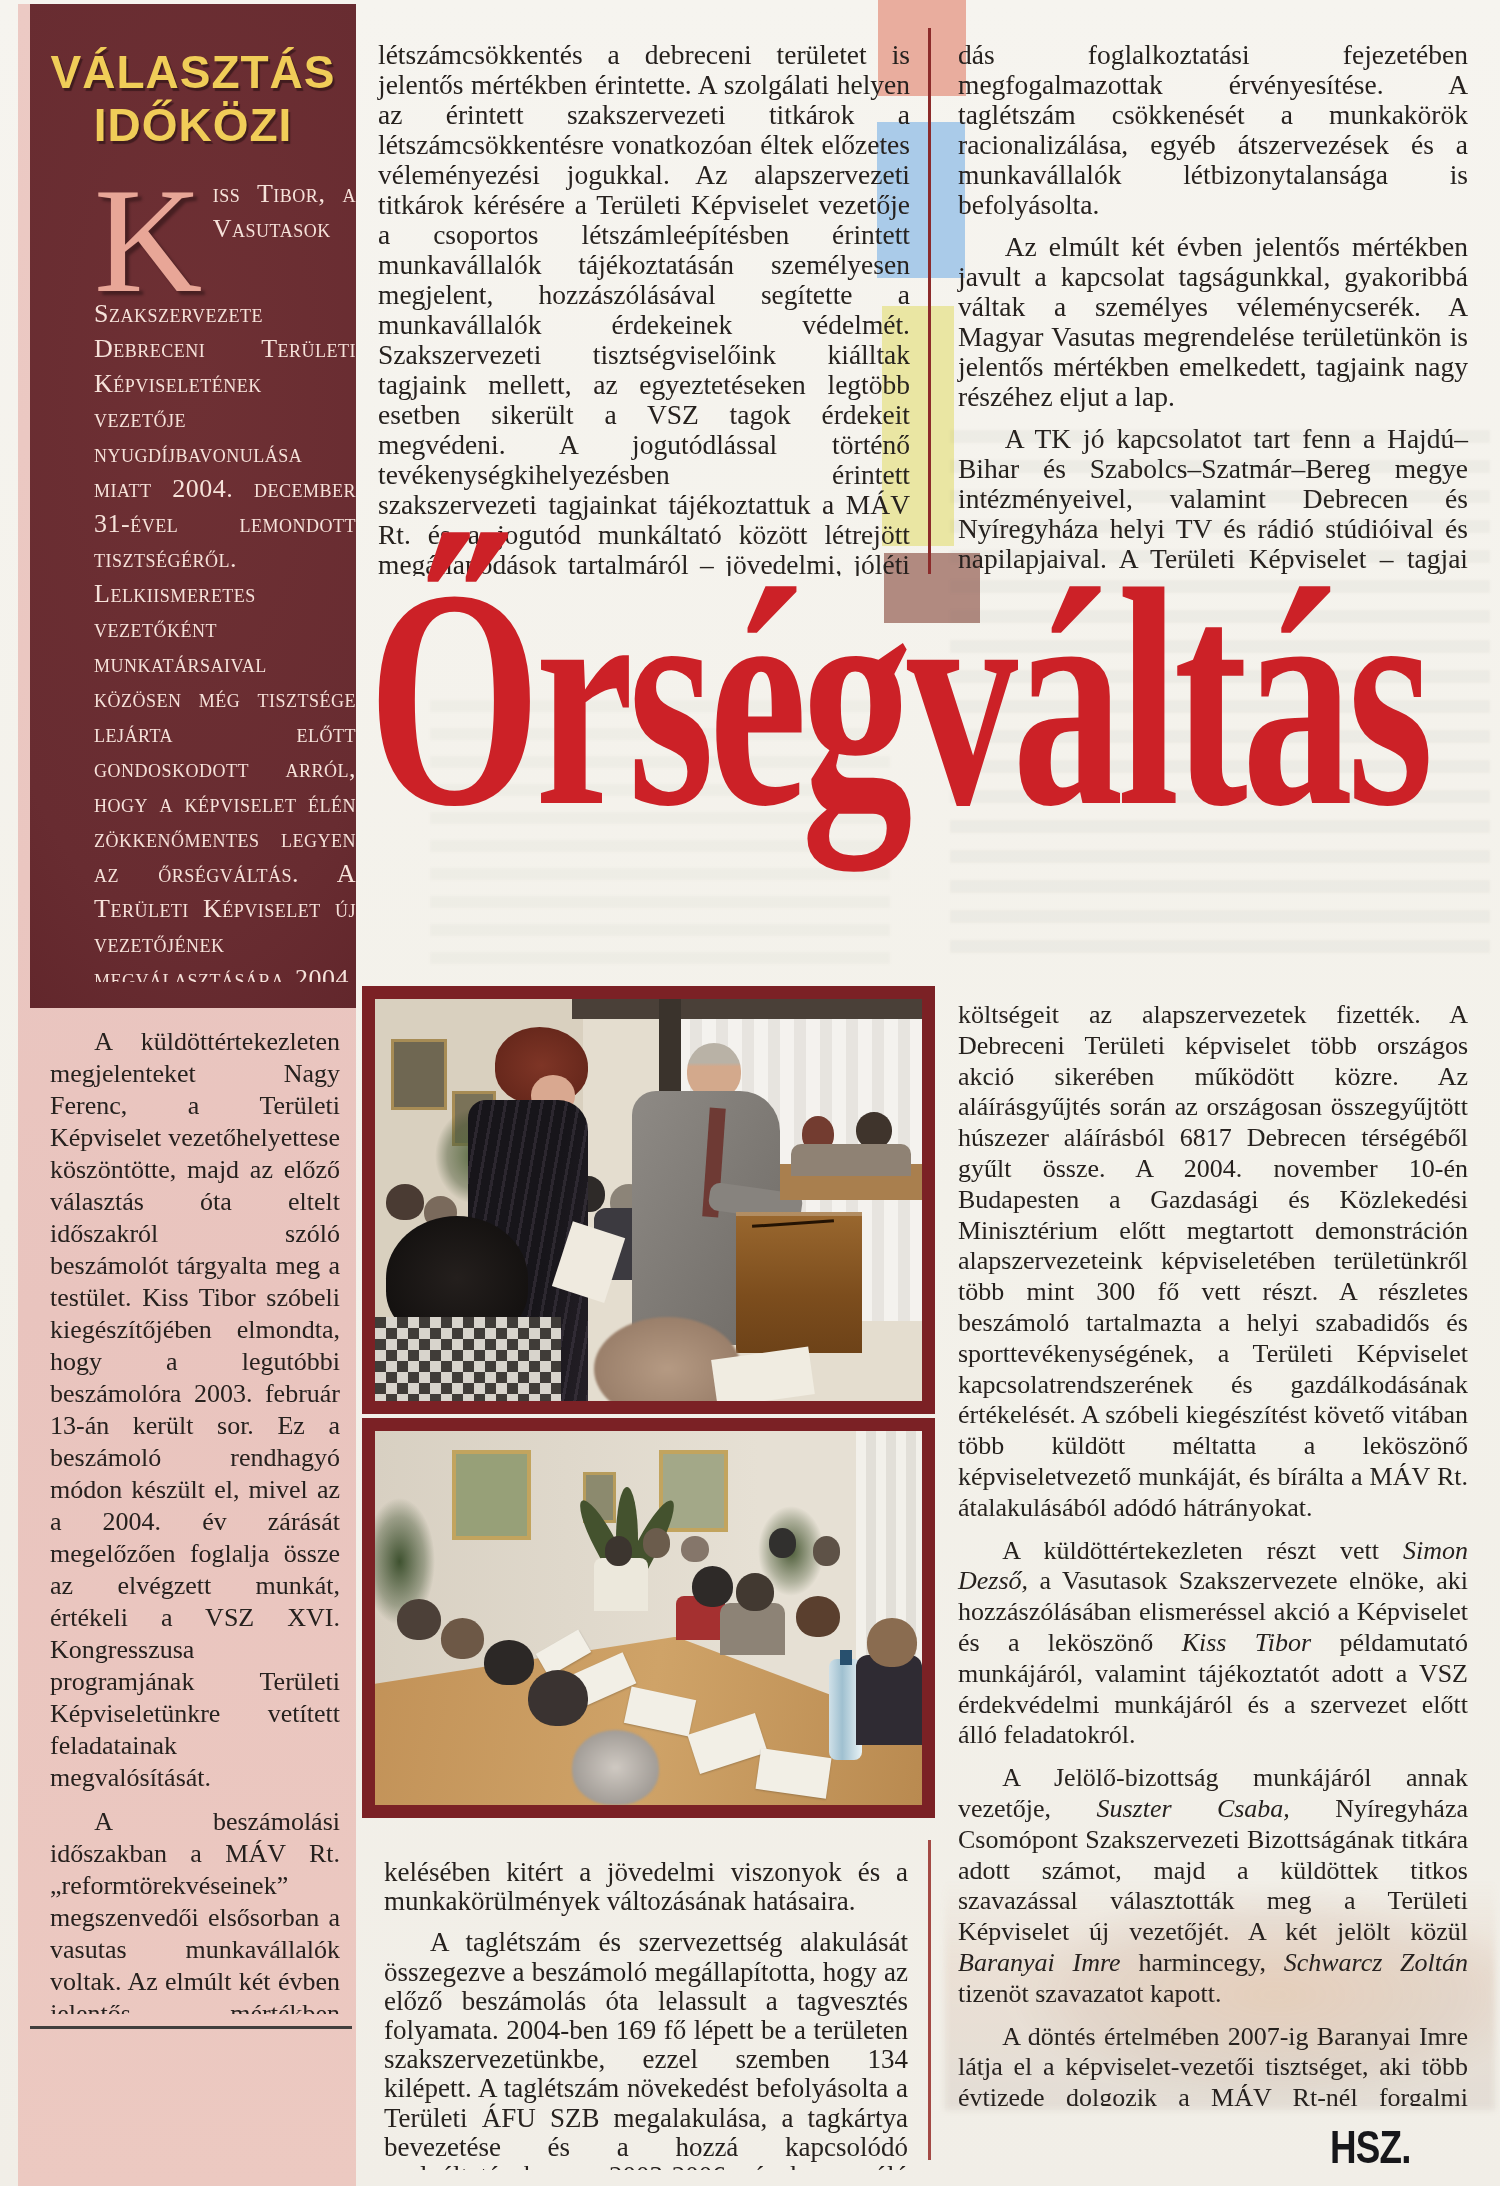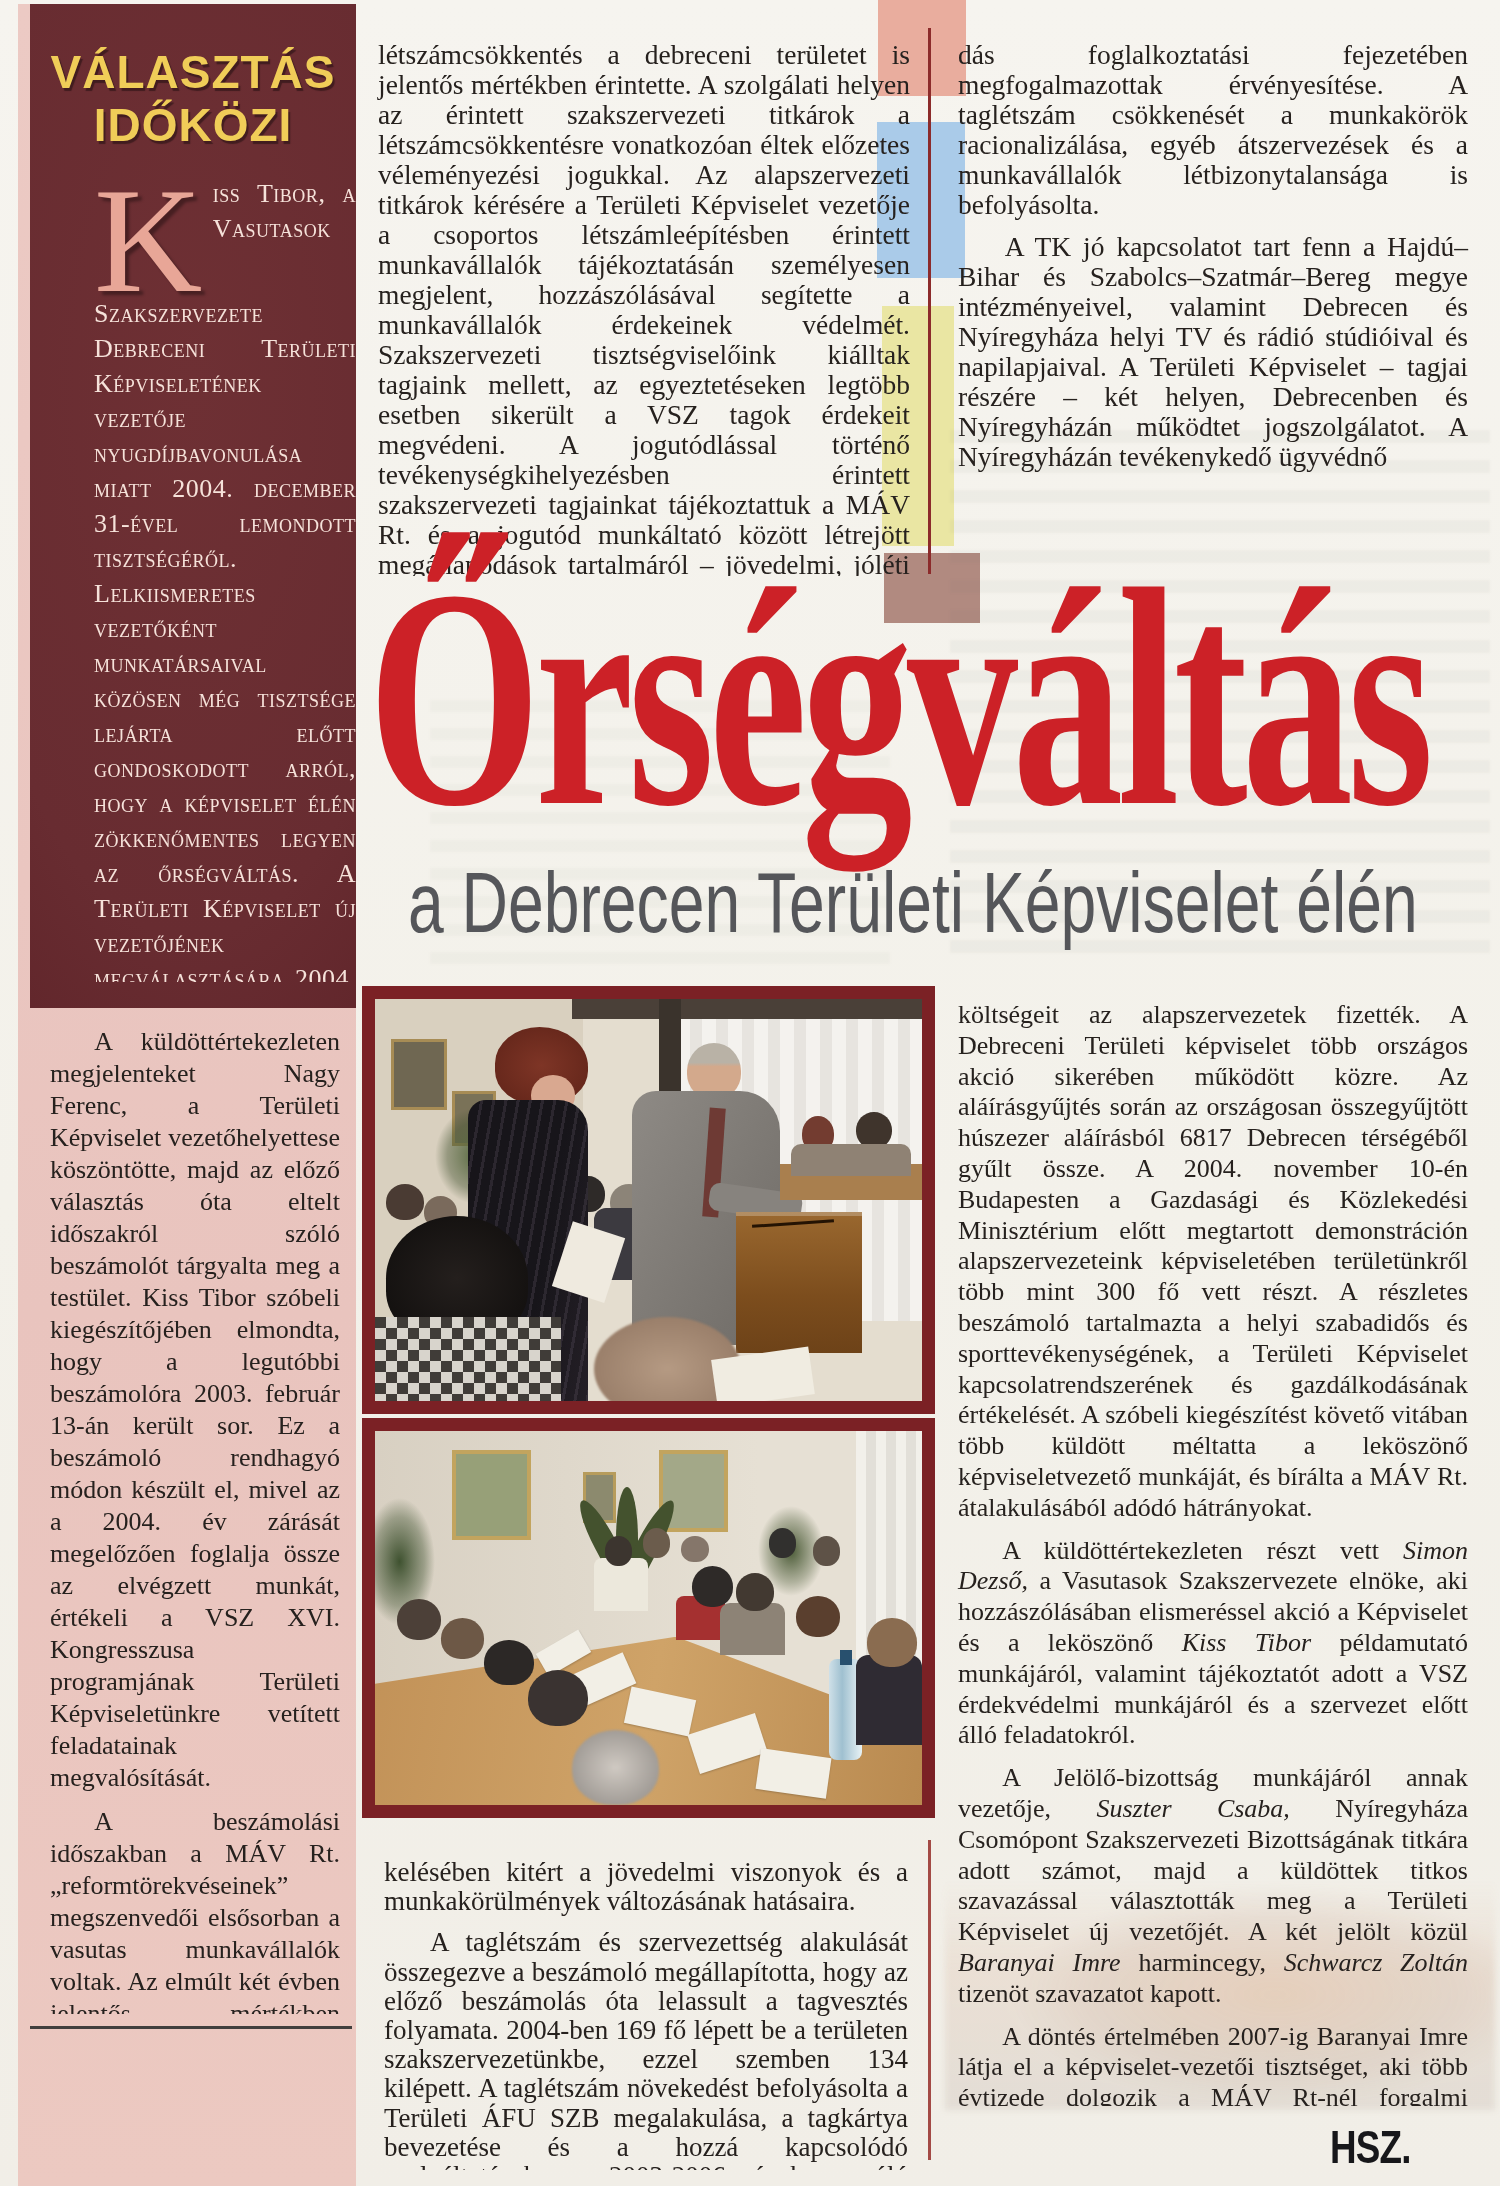--- a/index.html
+++ b/index.html
@@ -200,43 +200,41 @@
   <div class="abs ghost-train"></div>
 
   <div class="abs divider-top"></div>
   <div class="abs divider-bottom"></div>
 
   <div class="abs coltext col-mid-top">
       <p><span>létszámcsökkentés a debreceni területet is jelentős mértékben érintette. A szolgálati helyen az érintett szakszervezeti titkárok a létszámcsökkentésre vonatkozóan éltek előzetes véleményezési jogukkal. Az alapszervezeti titkárok kérésére a Területi Képviselet vezetője a csoportos létszámleépítésben érintett munkavállalók tájékoztatásán személyesen megjelent, hozzászólásával segítette a munkavállalók érdekeinek védelmét. Szakszervezeti tisztségviselőink kiálltak tagjaink mellett, az egyeztetéseken legtöbb esetben sikerült a VSZ tagok érdekeit megvédeni. A jogutódlással történő tevékenységkihelyezésben érintett szakszervezeti tagjainkat tájékoztattuk a MÁV Rt. és a jogutód munkáltató között létrejött megállapodások tartalmáról – jövedelmi, jóléti és szociális juttatások várható alakulásáról. Kiss Tibor érté-</span></p>
     </div>
   <div class="abs coltext col-right-top">
       <p><span>dás foglalkoztatási fejezetében megfogalmazottak érvényesítése. A taglétszám csökkenését a munkakörök racionalizálása, egyéb átszervezések és a munkavállalók létbizonytalansága is befolyásolta.</span></p>
+      <p class="ind"><span>Az elmúlt két évben jelentős mértékben javult a kapcsolat tagságunkkal, gyakoribbá váltak a személyes véleménycserék. A Magyar Vasutas megrendelése területünkön is jelentős mértékben emelkedett, tagjaink nagy részéhez eljut a lap.</span></p>
       <p class="ind"><span>A TK jó kapcsolatot tart fenn a Hajdú–Bihar és Szabolcs–Szatmár–Bereg megye intézményeivel, valamint Debrecen és Nyíregyháza helyi TV és rádió stúdióival és napilapjaival. A Területi Képviselet – tagjai részére – két helyen, Debrecenben és Nyíregyházán működtet jogszolgálatot. A Nyíregyházán tevékenykedő ügyvédnő</span></p>
     </div>
   <div class="abs coltext col-left-bottom">
       <p class="ind"><span>A küldöttértekezleten megjelenteket Nagy Ferenc, a Területi Képviselet vezetőhelyettese köszöntötte, majd az előző választás óta eltelt időszakról szóló beszámolót tárgyalta meg a testület. Kiss Tibor szóbeli kiegészítőjében elmondta, hogy a legutóbbi beszámolóra 2003. február 13-án került sor. Ez a beszámoló rendhagyó módon készült el, mivel az a 2004. év zárását megelőzően foglalja össze az elvégzett munkát, értékeli a VSZ XVI. Kongresszusa programjának Területi Képviseletünkre vetített feladatainak megvalósítását.</span></p>
       <p class="ind"><span>A beszámolási időszakban a MÁV Rt. „reformtörekvéseinek” megszenvedői elsősorban a vasutas munkavállalók voltak. Az elmúlt két évben jelentős mértékben csökkent a foglalkoztatottak száma, tovább romlott a vontató és vontatott járművek, valamint a vasúti pályák műszaki állapota, a munkavégzés feltételei és körülményei. Az érdekvédelmi munkáról Kiss Tibor elmondta, hogy a 1001/2004. Kormányhatározatban szereplő húsz százalékos mértékű</span></p>
     </div>
   <div class="abs coltext col-mid-bottom">
       <p><span>kelésében kitért a jövedelmi viszonyok és a munkakörülmények változásának hatásaira.</span></p>
       <p class="ind"><span>A taglétszám és szervezettség alakulását összegezve a beszámoló megállapította, hogy az előző beszámolás óta lelassult a tagvesztés folyamata. 2004-ben 169 fő lépett be a területen szakszervezetünkbe, ezzel szemben 134 kilépett. A taglétszám növekedést befolyásolta a Területi ÁFU SZB megalakulása, a tagkártya bevezetése és a hozzá kapcsolódó szolgáltatások, a 2003-2006 évekre szóló Együttműködési Megállapo-</span></p>
     </div>
   <div class="abs coltext col-right-bottom">
       <p><span>költségeit az alapszervezetek fizették. A Debreceni Területi képviselet több országos akció sikerében működött közre. Az aláírásgyűjtés során az országosan összegyűjtött húszezer aláírásból 6817 Debrecen térségéből gyűlt össze. A 2004. november 10-én Budapesten a Gazdasági és Közlekedési Minisztérium előtt megtartott demonstráción alapszervezeteink képviseletében területünkről több mint 300 fő vett részt. A részletes beszámoló tartalmazta a helyi szabadidős és sporttevékenységének, a Területi Képviselet kapcsolatrendszerének és gazdálkodásának értékelését. A szóbeli kiegészítést követő vitában több küldött méltatta a leköszönő képviseletvezető munkáját, és bírálta a MÁV Rt. átalakulásából adódó hátrányokat.</span></p>
       <p class="ind"><span>A küldöttértekezleten részt vett </span><i>Simon Dezső,</i><span> a Vasutasok Szakszervezete elnöke, aki hozzászólásában elismeréssel akció a Képviselet és a leköszönő </span><i>Kiss Tibor</i><span> példamutató munkájáról, valamint tájékoztatót adott a VSZ érdekvédelmi munkájáról és a szervezet előtt álló feladatokról.</span></p>
       <p class="ind"><span>A Jelölő-bizottság munkájáról annak vezetője, </span><i>Suszter Csaba,</i><span> Nyíregyháza Csomópont Szakszervezeti Bizottságának titkára adott számot, majd a küldöttek titkos szavazással választották meg a Területi Képviselet új vezetőjét. A két jelölt közül </span><i>Baranyai Imre</i><span> harmincegy, </span><i>Schwarcz Zoltán</i><span> tizenöt szavazatot kapott.</span></p>
       <p class="ind"><span>A döntés értelmében 2007-ig Baranyai Imre látja el a képviselet-vezetői tisztséget, aki több évtizede dolgozik a MÁV Rt-nél forgalmi területen. Immár két ciklus óta a MÁV Rt. Központi Üzemi Tanácsának tagja.</span></p>
       <p class="ind"><span>A küldöttértekezleten megjelent tisztségviselők kollektívan köszönték meg Kiss Tibornak eddigi munkáját és sok sikert kívántak Baranyai Imrének.</span></p>
     </div>
 
   <div class="abs headline-box">
     <span class="headline" style="transform: scaleX(0.711887);">Őrségváltás</span>
-  </div>
-  <div class="abs subtitle-box">
-    <span class="subtitle" style="transform: scaleX(0.755988);">a Debrecen Területi Képviselet élén</span>
   </div>
 
   <div class="abs photo photo1">
     <div class="abs p1-wall"></div>
     <div class="abs p1-curtain"></div>
     <div class="abs p1-rod"></div>
     <div class="abs p1-bar"></div>
     <div class="abs p1-frame-a"></div>
     <div class="abs p1-frame-b"></div>
     <div class="abs p1-plant"></div>

